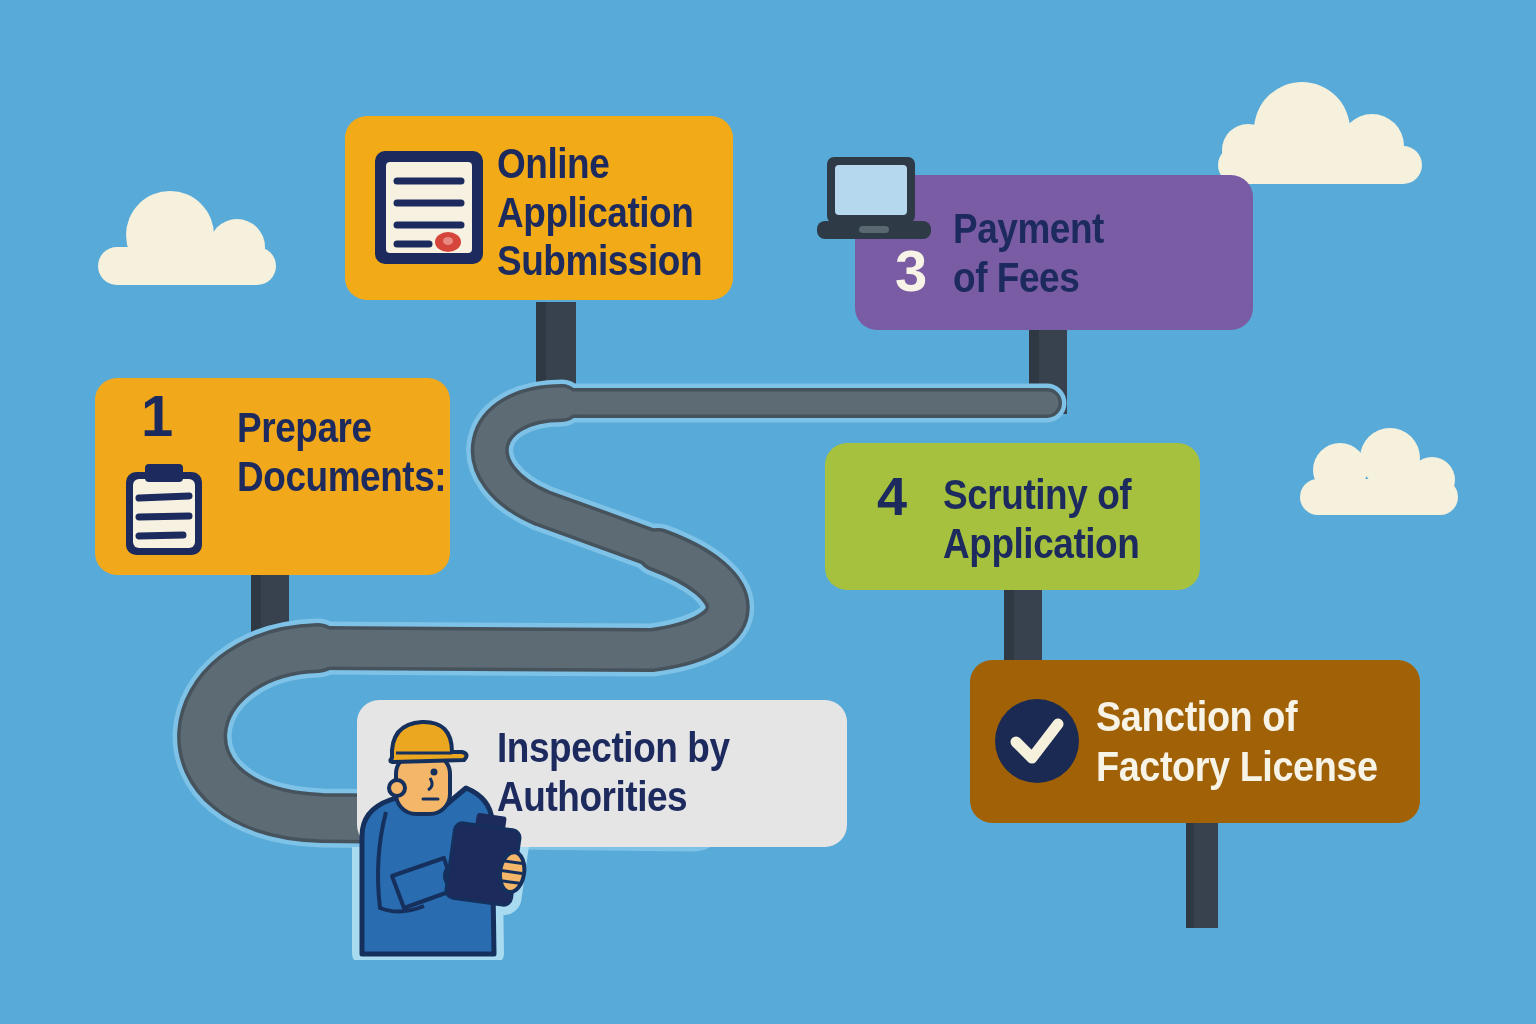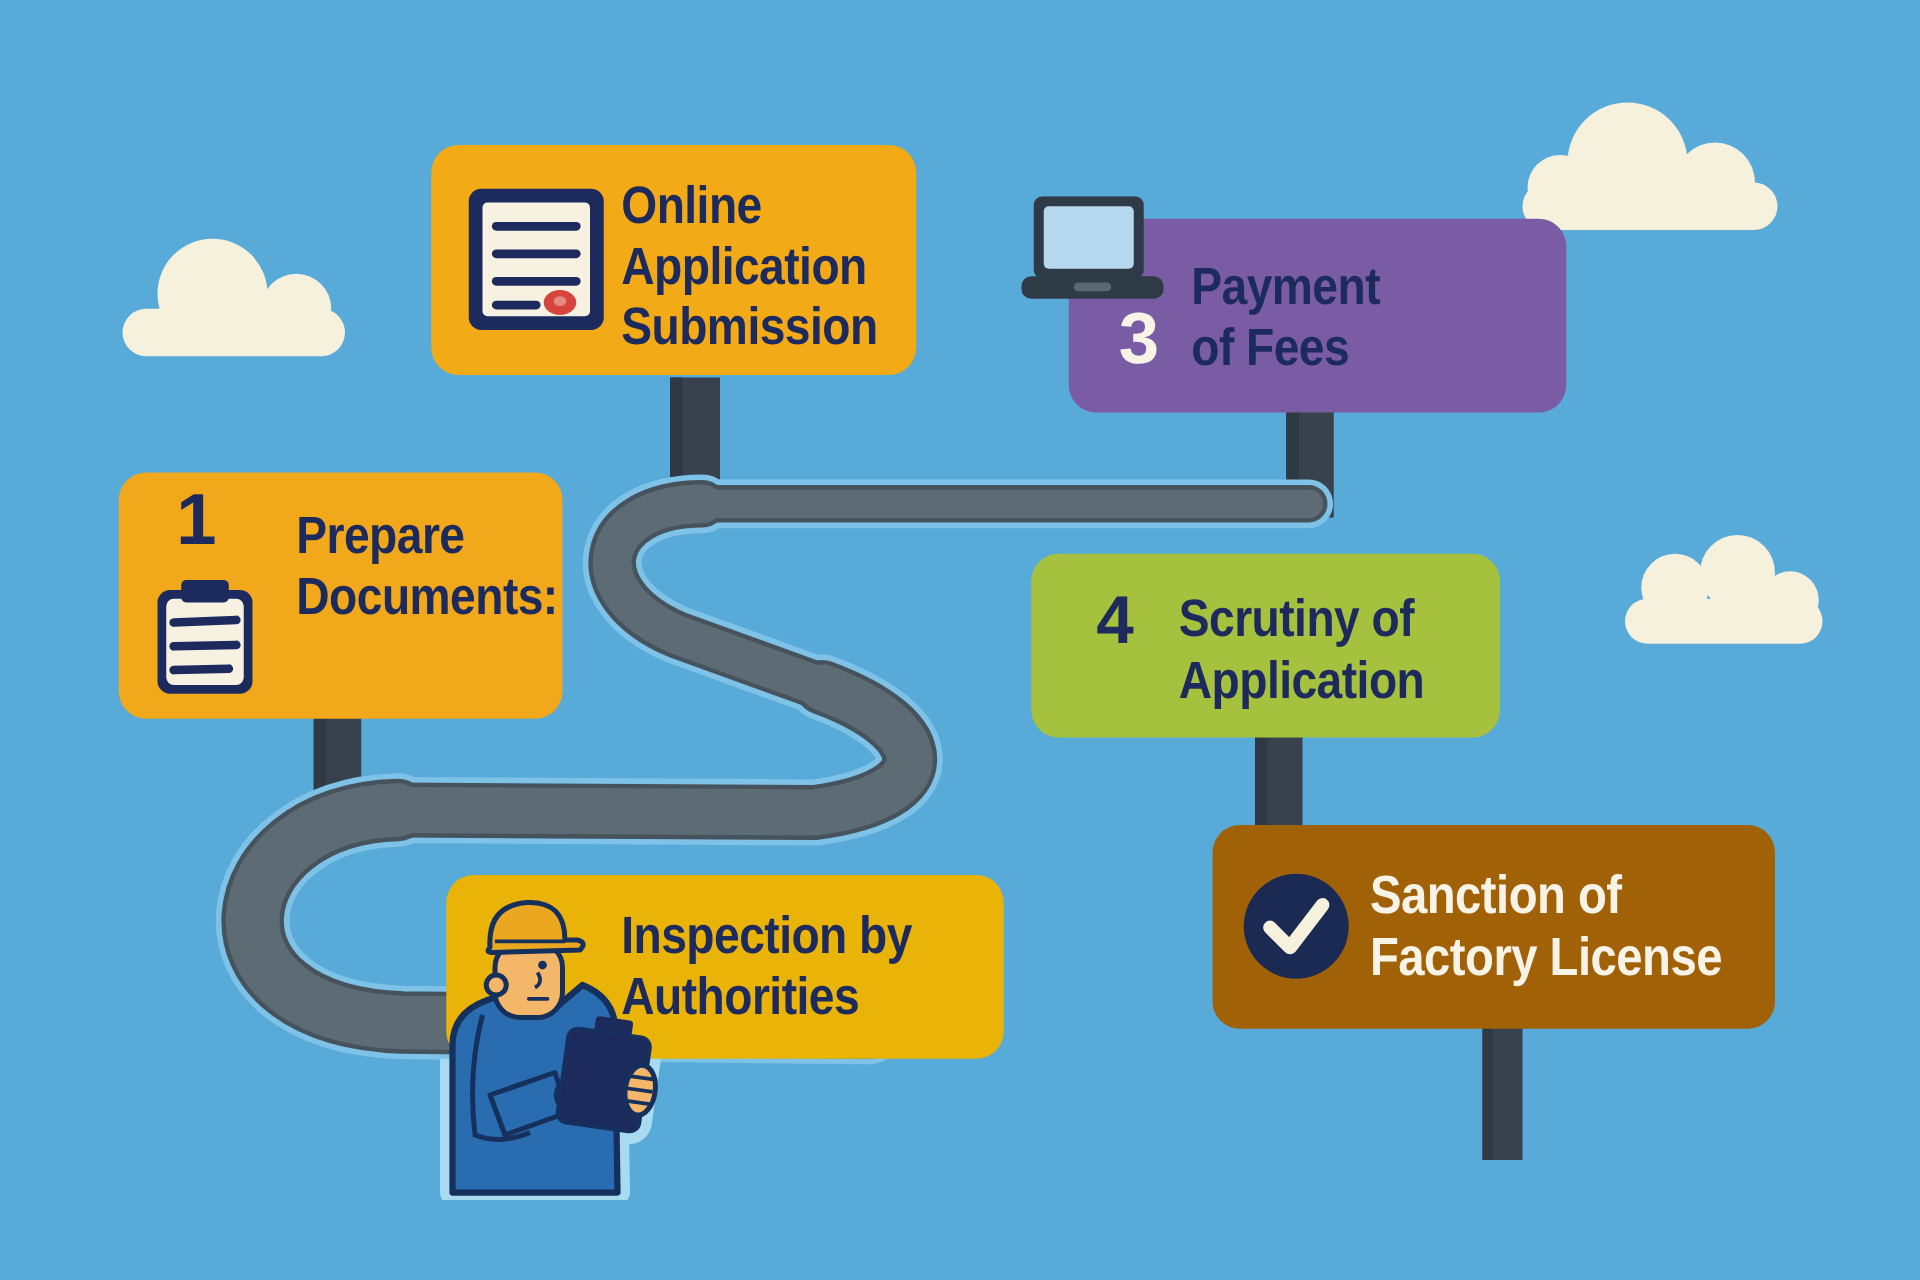--- a/index.html
+++ b/index.html
@@ -150,21 +150,21 @@
   </section>
 
   <section class="box" id="box-scrutiny" style="background-color: rgb(166, 193, 61);">
     <div class="num navy-text" id="num-scrutiny">4</div>
     <div class="lines navy-text">
       <span class="line">Scrutiny of</span>
       <span class="line">Application</span>
     </div>
   </section>
 
-  <section class="box" id="box-inspection" style="background-color: #eab308;">
+  <section class="box" id="box-inspection" style="background-color: #e5e5e5; padding-left: 44px;">
     <div class="lines navy-text">
       <span class="line">Inspection by</span>
       <span class="line">Authorities</span>
     </div>
   </section>
 
   <section class="box" id="box-sanction" style="background-color: #a16207;">
     <svg class="icon-abs" style="left:24px;top:38px;" width="86" height="86" viewBox="0 0 86 86">
       <circle cx="43" cy="43" r="42" fill="#1b2a52"></circle>
       <polyline points="22,44 38,60 64,26" fill="none" stroke="#f6f1dc" stroke-width="11" stroke-linecap="round" stroke-linejoin="round"></polyline>

